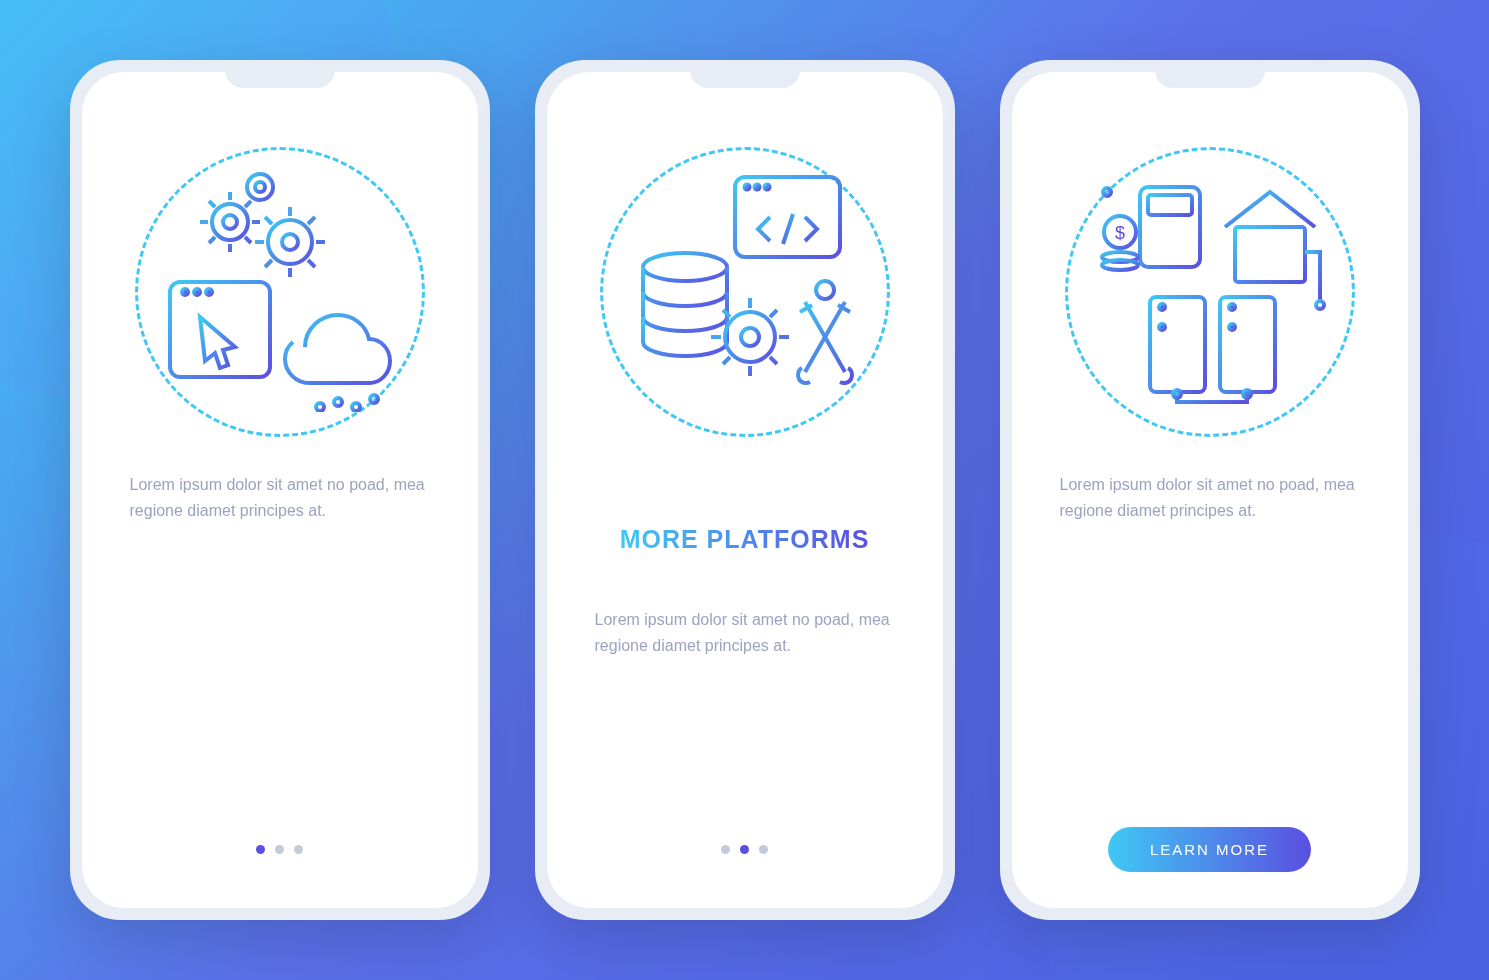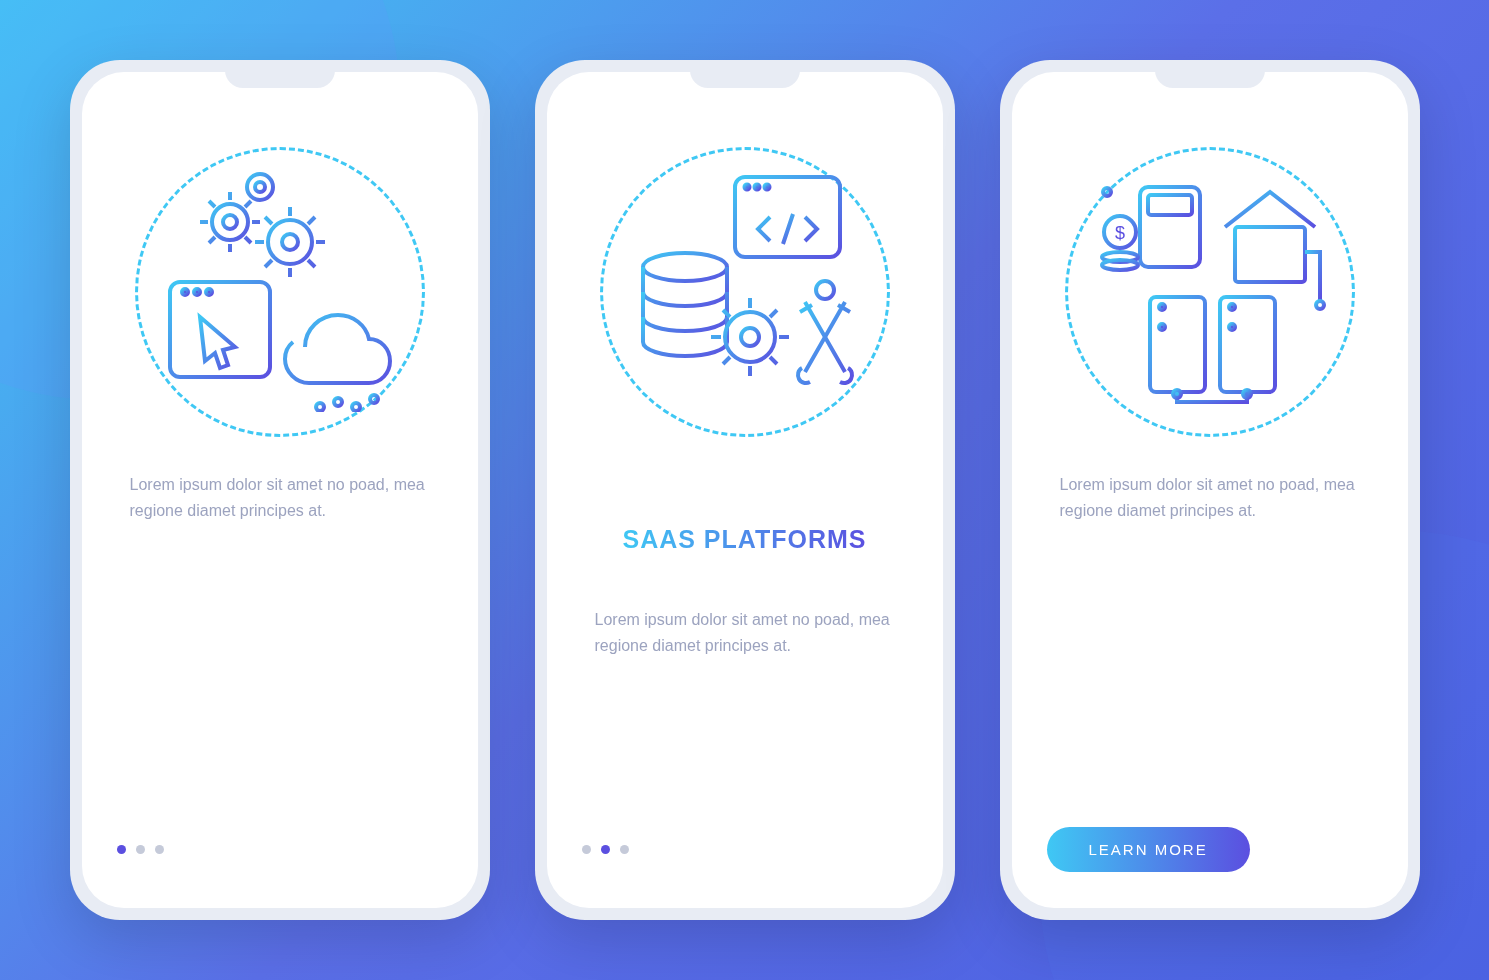--- a/index.html
+++ b/index.html
@@ -6,21 +6,21 @@
 body{font-family:'Segoe UI',Arial,sans-serif;background:linear-gradient(135deg,#3FC8F4 0%,#5B6FE8 50%,#4A5FE0 100%);width:1489px;height:980px;display:flex;align-items:center;justify-content:center;gap:45px;position:relative;overflow:hidden}
 body::before{content:'';position:absolute;width:600px;height:600px;border-radius:50%;background:rgba(100,150,255,.2);left:-200px;top:-200px}
 body::after{content:'';position:absolute;width:700px;height:700px;border-radius:50%;background:rgba(80,120,240,.15);right:-250px;bottom:-250px}
 .phone{width:420px;height:860px;background:#E8ECF4;border-radius:50px;padding:12px;position:relative;z-index:2;box-shadow:0 20px 60px rgba(0,0,0,.15)}
 .notch{position:absolute;top:0;left:50%;transform:translateX(-50%);width:110px;height:28px;background:#E8ECF4;border-radius:0 0 18px 18px;z-index:3}
 .screen{width:100%;height:100%;background:#fff;border-radius:42px;display:flex;flex-direction:column;align-items:center;padding:55px 35px 35px;position:relative}
 .illus{width:290px;height:290px;border:3px dashed #3FC8F4;border-radius:50%;display:flex;align-items:center;justify-content:center;margin-top:20px;position:relative}
 .illus svg{width:240px;height:240px}
 .title{font-size:25px;font-weight:600;letter-spacing:1px;text-align:center;background:linear-gradient(90deg,#3FC8F4,#5B4FE0);-webkit-background-clip:text;background-clip:text;color:transparent;margin-top:70px;line-height:1.3;min-height:65px;display:flex;align-items:center}
 .body{color:#9CA3BF;font-size:16px;line-height:1.6;margin-top:35px;max-width:300px}
-.footer{margin-top:auto;display:flex;align-items:center;justify-content:flex-start;width:100%;height:48px}
+.footer{margin-top:auto;display:flex;align-items:center;justify-content:center;width:100%;height:48px}
 .dots{display:flex;gap:10px}
 .dot{width:9px;height:9px;border-radius:50%;background:#C5CAD9}
 .dot.active{background:#5B4FE0}
 .cta{background:linear-gradient(90deg,#3FC8F4,#5B4FE0);color:#fff;border:none;border-radius:30px;padding:14px 42px;font-size:15px;font-weight:500;letter-spacing:2px;cursor:pointer}
 </style>
 </head>
 <body>
 
 <div class="phone">
   <div class="notch"></div>
@@ -98,21 +98,21 @@
 
         <circle cx="125" cy="165" r="25"></circle>
           <circle cx="125" cy="165" r="9"></circle>
         <path d="M125 136v-10M125 194v10M96 165h-10M154 165h10M105 145l-7-7M145 145l7-7M105 185l-7 7M145 185l7 7"></path>
 
         <path d="M180 130l40 70M175 140l12-7M215 210c4 2 9 1 11-3s1-9-3-11"></path>
         <path d="M220 130l-40 70M225 140l-12-7M185 210c-4 2-9 1-11-3s-1-9 3-11"></path>
         <circle cx="200" cy="118" r="9"></circle>
       </svg>
     </div>
-    <h2 class="title">SAAS PLATFORMS</h2>
+    <h2 class="title">MORE PLATFORMS</h2>
     <p class="body">Lorem ipsum dolor sit amet no poad, mea regione diamet principes at.</p>
     <div class="footer">
       <div class="dots">
         <span class="dot"></span>
         <span class="dot active"></span>
         <span class="dot"></span>
       </div>
     </div>
   </div>
 </div>

